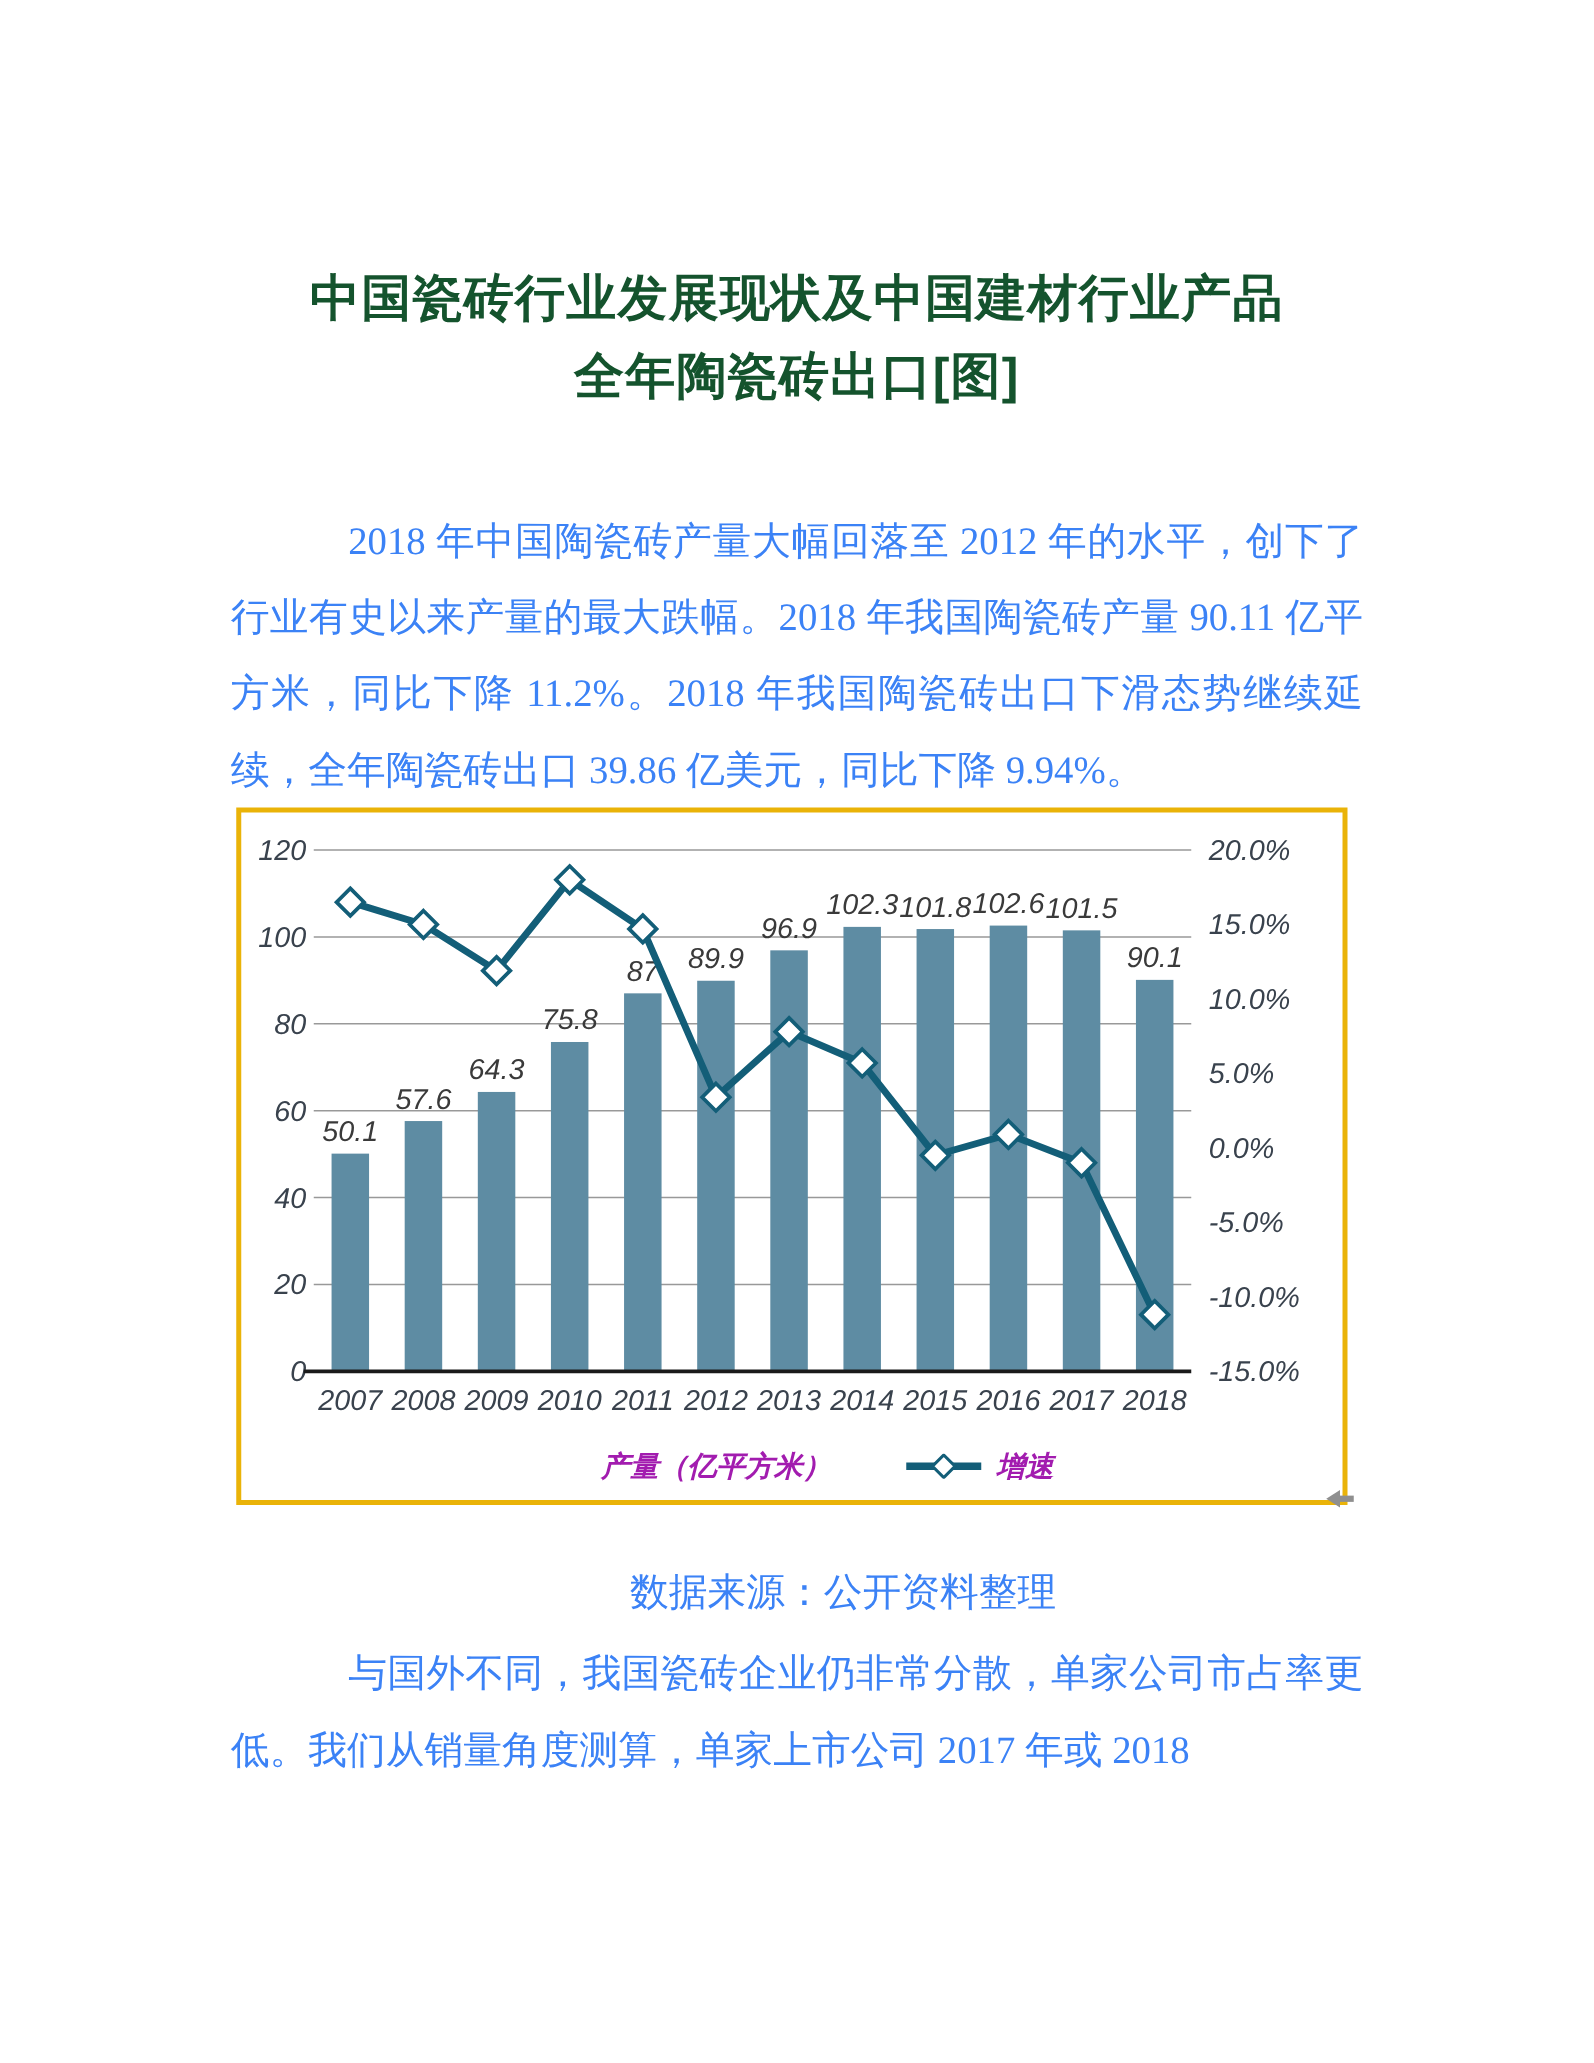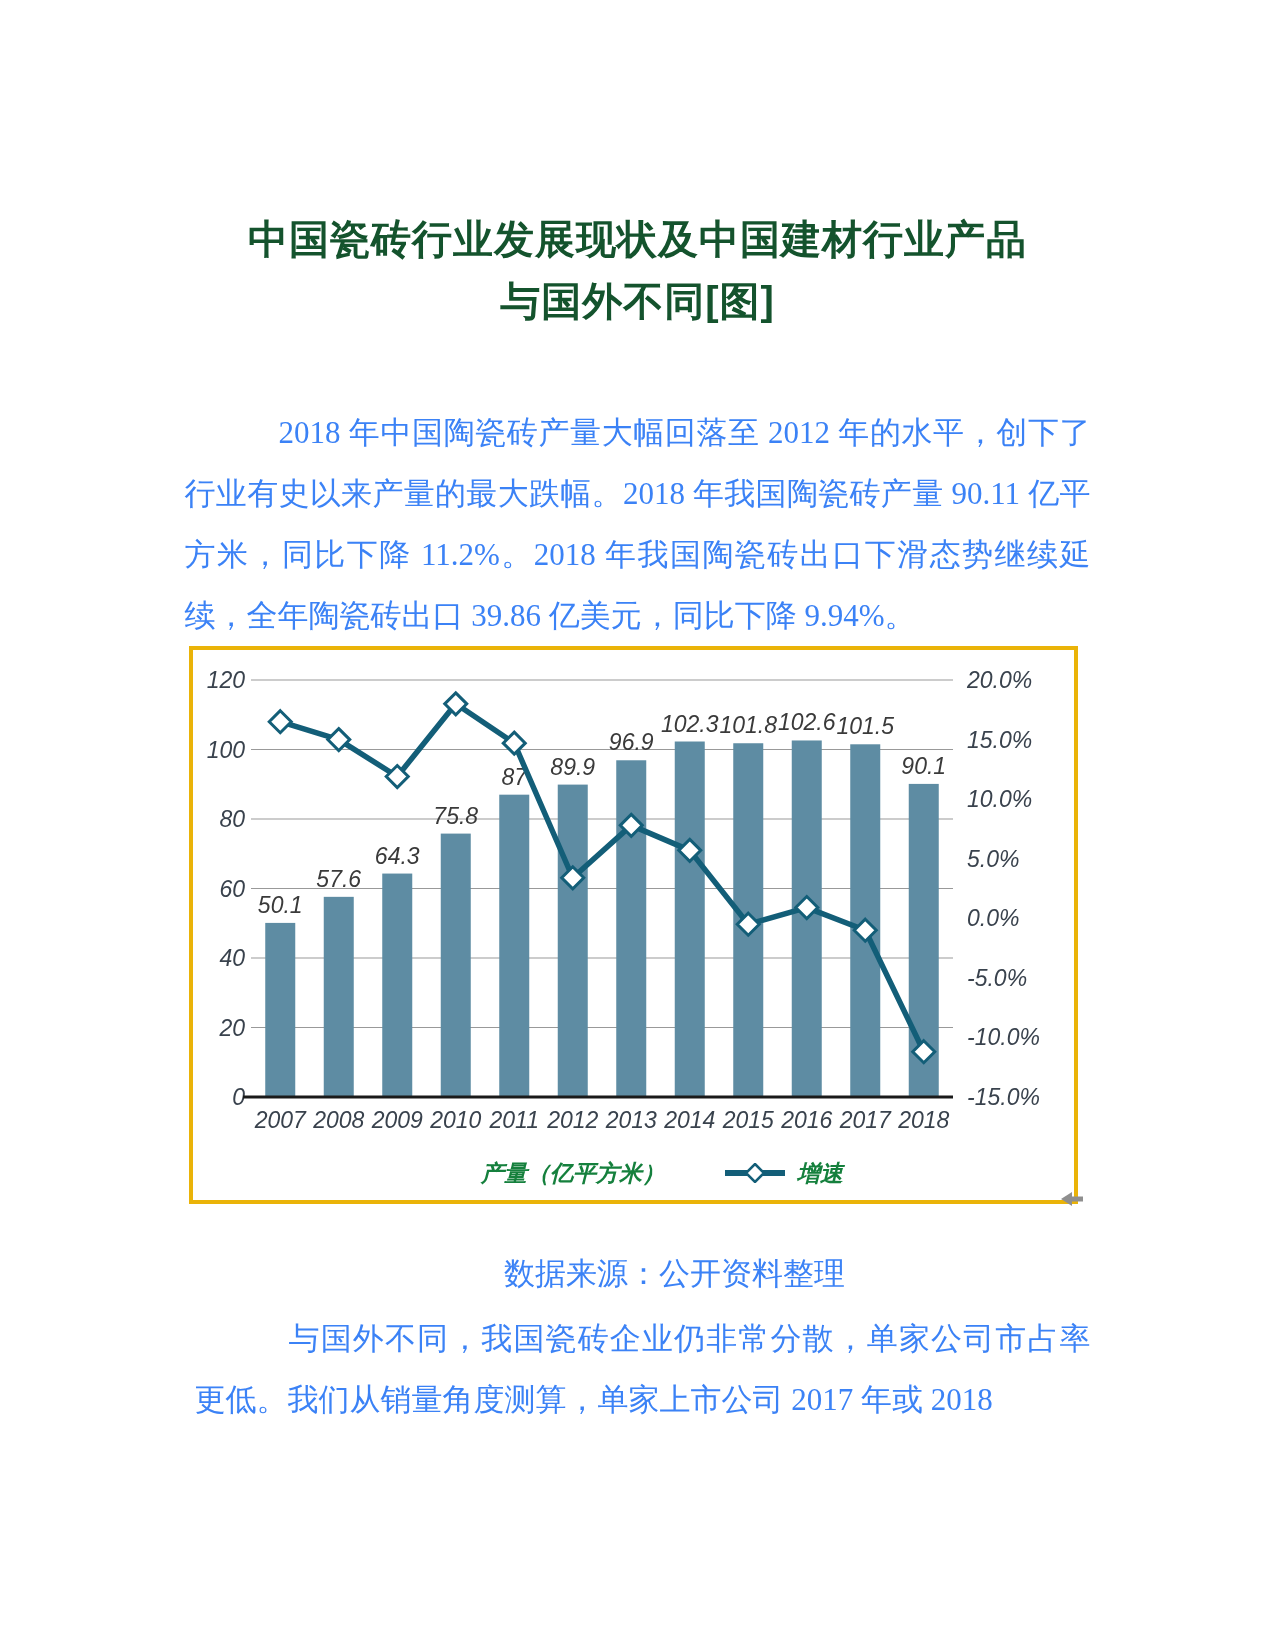--- a/index.html
+++ b/index.html
@@ -12,46 +12,46 @@
     margin:208px 0 0 0;
     font-family:"Liberation Sans","DejaVu Sans",sans-serif;
     font-weight:700;font-size:40px;line-height:62px;
     text-align:center;color:#14532d;letter-spacing:1px;
   }
   .bodytext{
     font-size:31px;line-height:61px;text-align:justify;
     margin:0;color:#3b82f6;
   }
   .p1{margin-top:70px;text-indent:94px;}
-  .p2{margin-top:4px;text-indent:94px;margin-left:10px;}
+  .p2{margin-top:4px;text-indent:94px;}
   .caption{margin-top:39px;text-indent:74px;text-align:center;}
   .chart-frame{
     position:relative;width:881px;height:550px;margin-left:4px;margin-top:0;
     border:4px solid #eab308;background:#fff;box-sizing:content-box;font-style:italic;
   }
   .chart-canvas{display:block;}
   .legend-row{
     height:54px;display:flex;align-items:center;justify-content:center;
     font-family:"Liberation Sans","DejaVu Sans",sans-serif;
-    font-size:23px;font-weight:700;color:#15803d;
+    font-size:23px;font-weight:700;color:#a21caf;
   }
   .legend-item{display:flex;align-items:center;}
   .legend-swatch{width:46px;height:16px;border-radius:2px;margin-right:12px;}
   .legend-gap{width:58px;}
   .legend-line-icon{margin-right:10px;display:block;}
   .resize-handle{position:absolute;right:-12px;bottom:-8px;}
 </style>
 </head>
 <body>
 
 <div class="content">
 
   <h1 class="title">
     <span style="display:block">中国瓷砖行业发展现状及中国建材行业产品</span>
-    <span style="display:block">与国外不同[图]</span>
+    <span style="display:block">全年陶瓷砖出口[图]</span>
   </h1>
 
   <p class="bodytext p1">2018 年中国陶瓷砖产量大幅回落至 2012 年的水平，创下了行业有史以来产量的最大跌幅。2018 年我国陶瓷砖产量 90.11 亿平方米，同比下降 11.2%。2018 年我国陶瓷砖出口下滑态势继续延续，全年陶瓷砖出口 39.86 亿美元，同比下降 9.94%。</p>
 
   <figure class="chart-frame" style="margin:0 0 0 4px;">
     <svg class="chart-canvas" width="881" height="496" viewBox="0 0 881 496">
         <line x1="58" y1="30" x2="760" y2="30" stroke="#999999" stroke-width="1.2"></line>
         <text x="52" y="38" text-anchor="end" fill="#39424d" font-size="23" font-family="&quot;Liberation Sans&quot;,&quot;DejaVu Sans&quot;,sans-serif" font-weight="400">120</text>
         <line x1="58" y1="99.5" x2="760" y2="99.5" stroke="#999999" stroke-width="1.2"></line>
         <text x="52" y="107.5" text-anchor="end" fill="#39424d" font-size="23" font-family="&quot;Liberation Sans&quot;,&quot;DejaVu Sans&quot;,sans-serif" font-weight="400">100</text>

